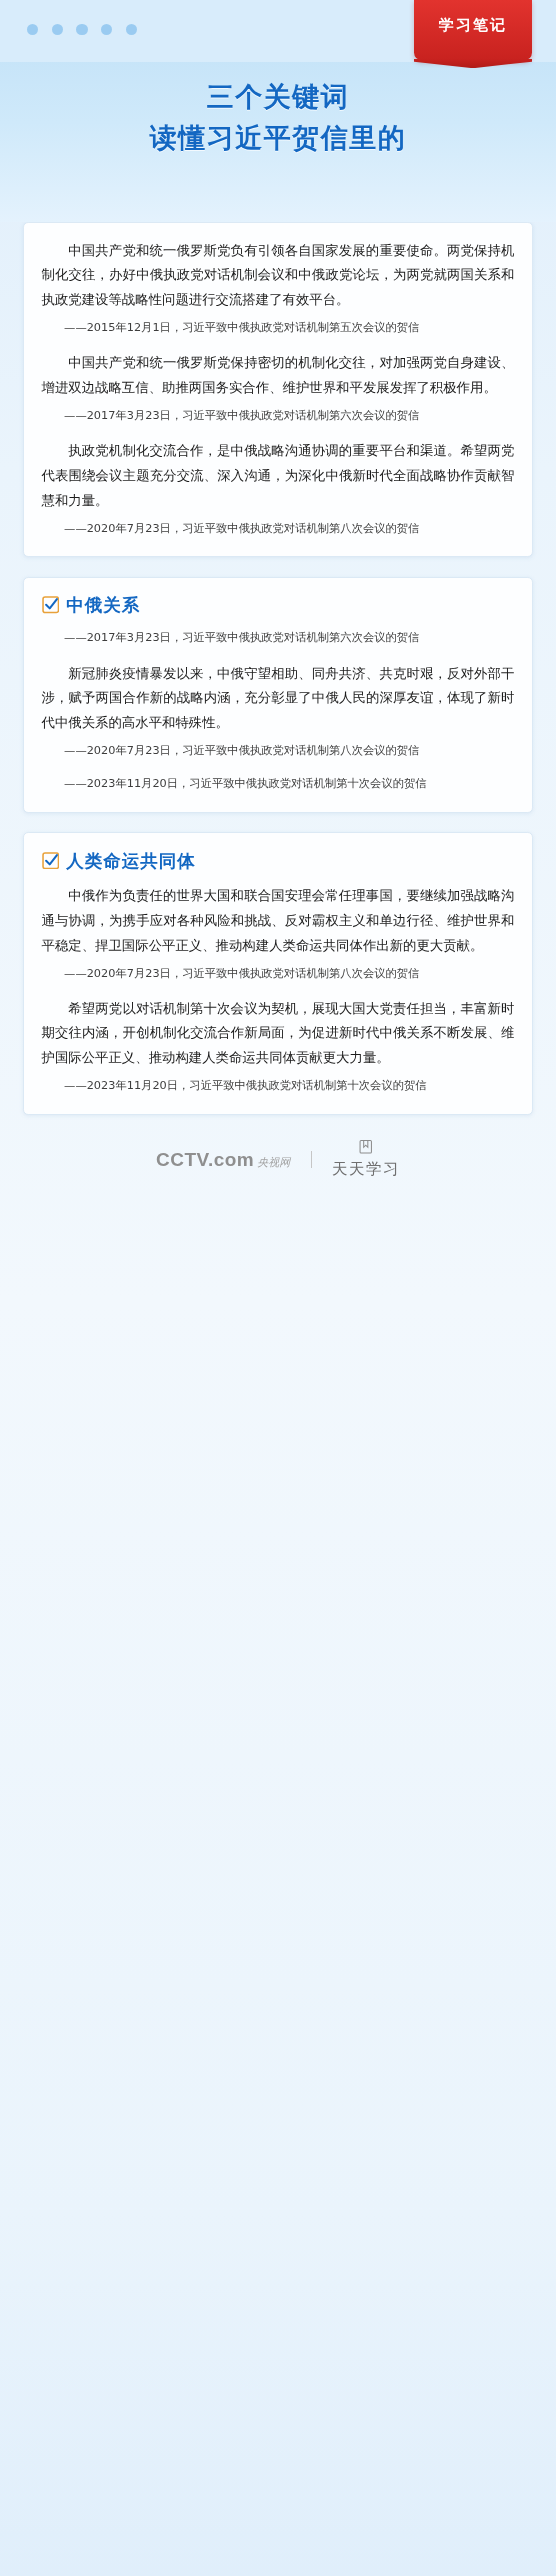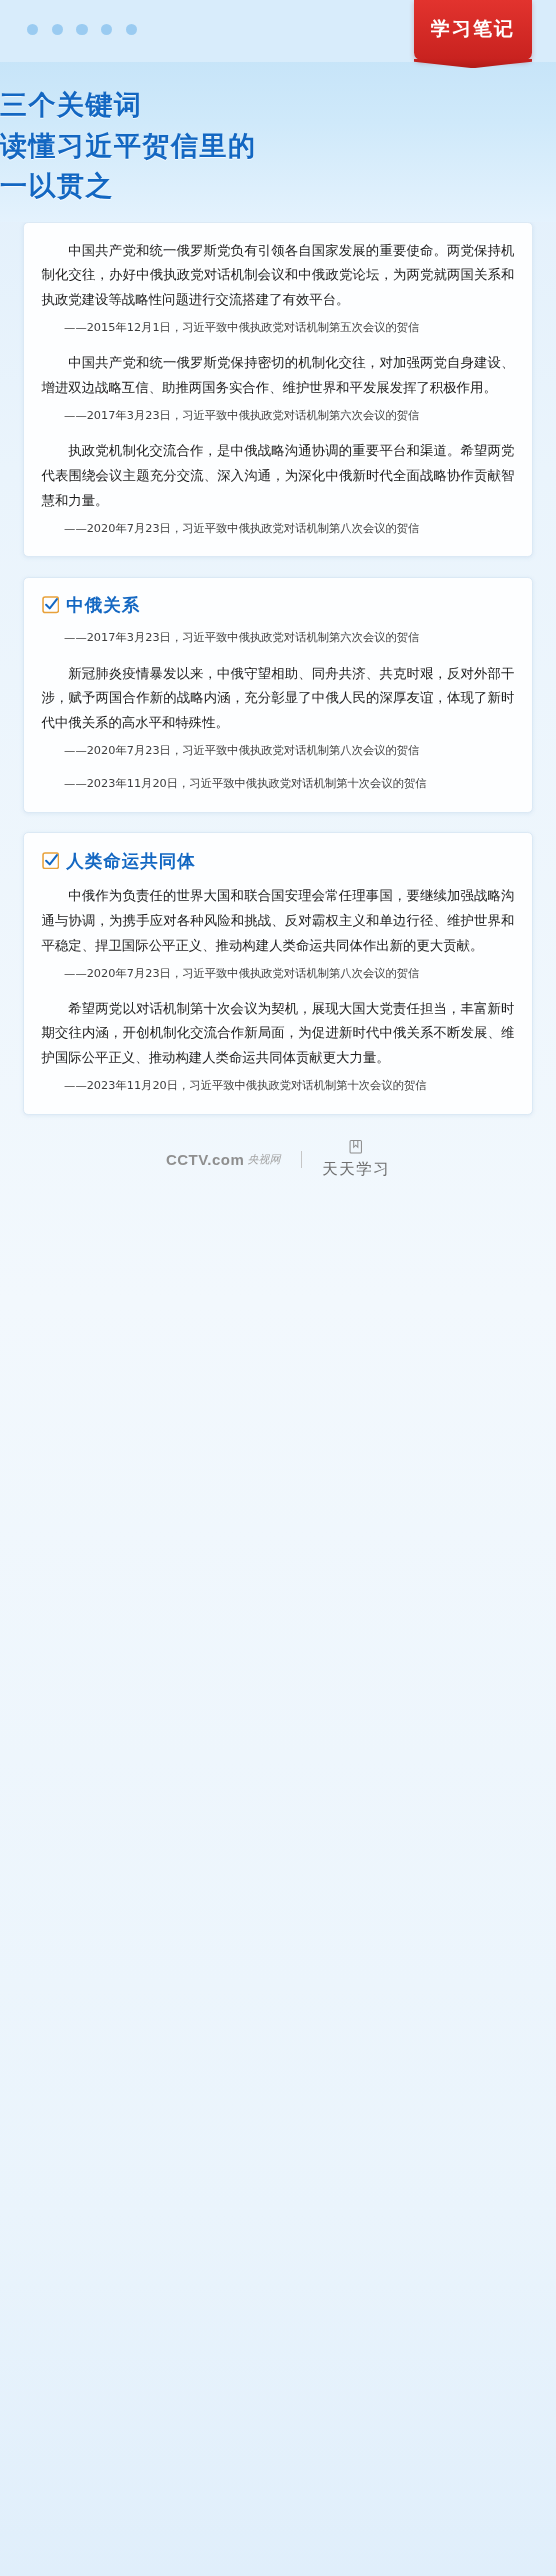--- a/index.html
+++ b/index.html
@@ -61,29 +61,30 @@
     left: 0; right: 0;
     height: 9.3px;
     background: linear-gradient(180deg, #c8221f, #b01b18);
     clip-path: polygon(0 0, 100% 0, 100% 30%, 50% 100%, 0 30%);
   }
   .ribbon-text {
     position: absolute;
     top: 15.5px; left: 0; right: 0;
     text-align: center;
     color: #fff;
-    font-size: 19px;
+    font-size: 15px;
     font-weight: bold;
     letter-spacing: 2.1px;
     font-family: "DejaVu Sans", "Liberation Sans", sans-serif;
   }
   .title-wrap {
     position: absolute;
-    top: 85px;
+    top: 77px;
     left: 0; right: 0;
+    text-align: center;
   }
   .title-line {
     color: #1367c2;
     font-size: 27px;
     font-weight: bold;
     line-height: 1.5;
     letter-spacing: 1.5px;
     text-shadow: 0 1px 0 rgba(255,255,255,.7);
     font-family: "DejaVu Sans", "Liberation Sans", sans-serif;
   }
@@ -148,21 +149,21 @@
     justify-content: center;
     gap: 20.6px;
   }
   .cctv {
     display: flex;
     align-items: flex-end;
     gap: 3.1px;
     color: #8a8a8a;
   }
   .cctv-main {
-    font-size: 15px;
+    font-size: 19px;
     font-weight: bold;
     letter-spacing: 0.5px;
     color: #8f8f8f;
     font-family: "Liberation Sans", sans-serif;
   }
   .cctv-sub {
     font-size: 11px;
     color: #a3a3a3;
     line-height: 1.1;
     padding-bottom: 1.5px;
@@ -206,21 +207,20 @@
       <span></span>
     </div>
 
     <div class="ribbon">
       <div class="ribbon-text">学习笔记</div>
     </div>
 
     <div class="title-wrap">
       <div class="title-line">三个关键词</div>
       <div class="title-line">读懂习近平贺信里的</div>
-      <div class="title-line">一以贯之</div>
     </div>
   </div>
 
   <div class="cards">
 
     <div class="card">
 
       <div class="block">
         <p class="para">中国共产党和统一俄罗斯党负有引领各自国家发展的重要使命。两党保持机制化交往，办好中俄执政党对话机制会议和中俄政党论坛，为两党就两国关系和执政党建设等战略性问题进行交流搭建了有效平台。</p>
         <p class="source">——2015年12月1日，习近平致中俄执政党对话机制第五次会议的贺信</p>

